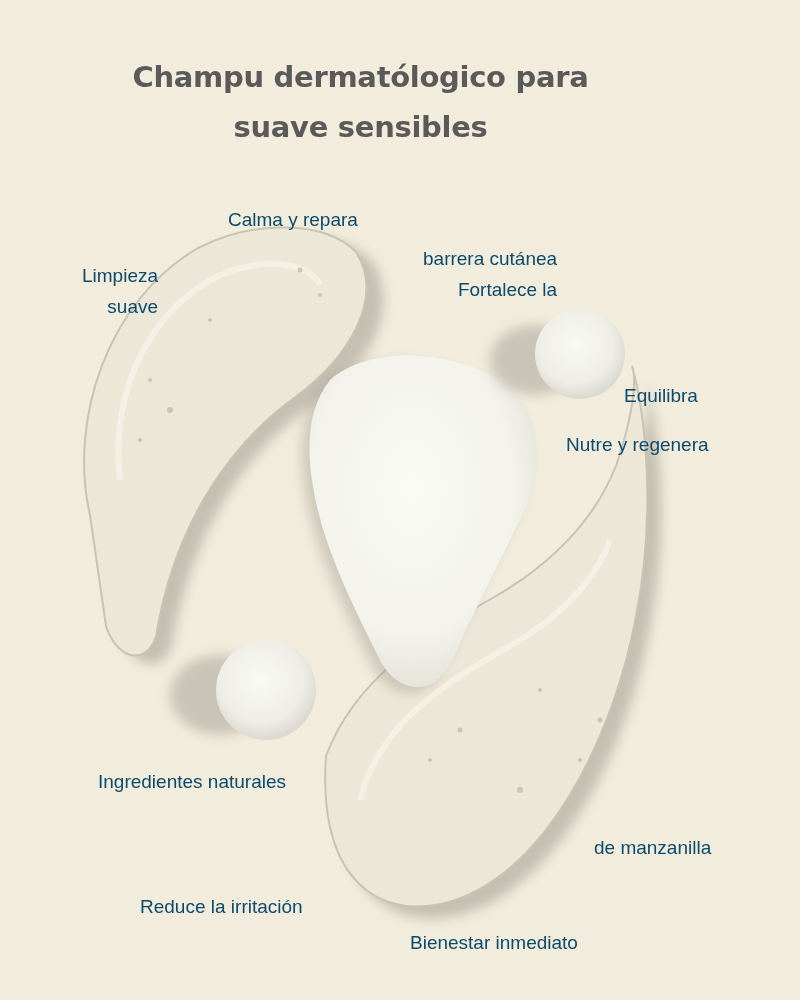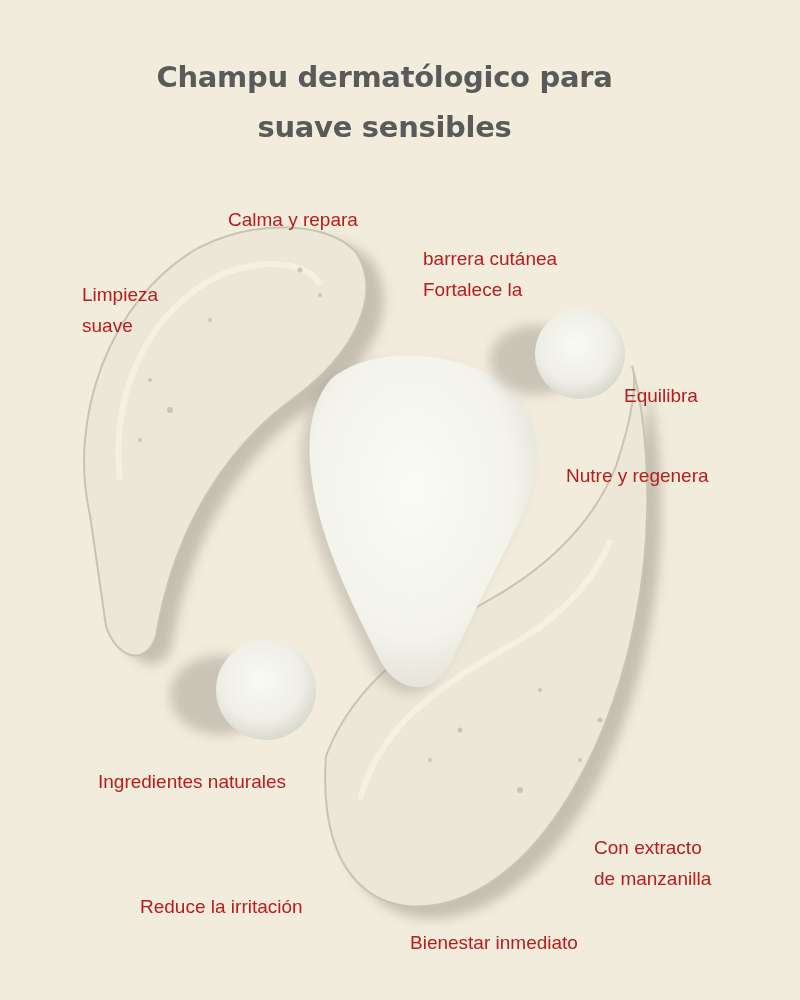--- a/index.html
+++ b/index.html
@@ -5,25 +5,25 @@
   html, body { margin:0; padding:0; }
   body {
     width:800px; height:1000px; overflow:hidden; position:relative;
     background:#f1ecdc;
     font-family:"Liberation Sans", sans-serif;
   }
   .bg { position:absolute; inset:0; }
   .title {
     position:absolute; left:0; top:52px; width:721px; text-align:center;
     font-family:"DejaVu Sans", sans-serif; font-weight:bold;
-    font-size:29px; line-height:50px; color:#5a5a5a; letter-spacing:-0.3px;margin-left:24px;
+    font-size:29px; line-height:50px; color:#5a5a5a; letter-spacing:-0.3px;
   }
   .label {
-    position:absolute; font-size:19px; line-height:31px; color:#b91c1c;
-    text-align:left; white-space:nowrap;
+    position:absolute; font-size:19px; line-height:31px; color:#0c4a6e;
+    text-align:right; white-space:nowrap;
   }
 </style>
 </head>
 <body>
 
 <svg class="bg" width="800" height="1000" viewBox="0 0 800 1000">
   <defs>
     <filter id="blur6" x="-30%" y="-30%" width="160%" height="160%">
         <feGaussianBlur stdDeviation="6"></feGaussianBlur>
       </filter>
@@ -85,36 +85,35 @@
   </g>
 </svg>
 
 <div class="title">
   <div>Champu dermatólogico para</div>
   <div>suave sensibles</div>
 </div>
 
 <div class="label" style="left:228px; top:204px;">Calma y repara</div>
 
-<div class="label" style="left:82px; top:260px;margin-top:19px;">
+<div class="label" style="left:82px; top:260px;">
   <div>Limpieza</div>
   <div>suave</div>
 </div>
 
 <div class="label" style="left:423px; top:243px;">
   <div>barrera cutánea</div>
   <div>Fortalece la</div>
 </div>
 
 <div class="label" style="left:624px; top:332px;margin-top:48px;">Equilibra</div>
 
-<div class="label" style="left:566px; top:460px;">Nutre y regenera</div>
+<div class="label" style="left:566px; top:429px;">Nutre y regenera</div>
 
 <div class="label" style="left:78px; top:766px;margin-left:20px;">Ingredientes naturales</div>
 
 <div class="label" style="left:594px; top:832px;">
-  <div>Con extracto</div>
   <div>de manzanilla</div>
 </div>
 
 <div class="label" style="left:140px; top:891px;">Reduce la irritación</div>
 
 <div class="label" style="left:410px; top:927px;">Bienestar inmediato</div>
 
 </body></html>

